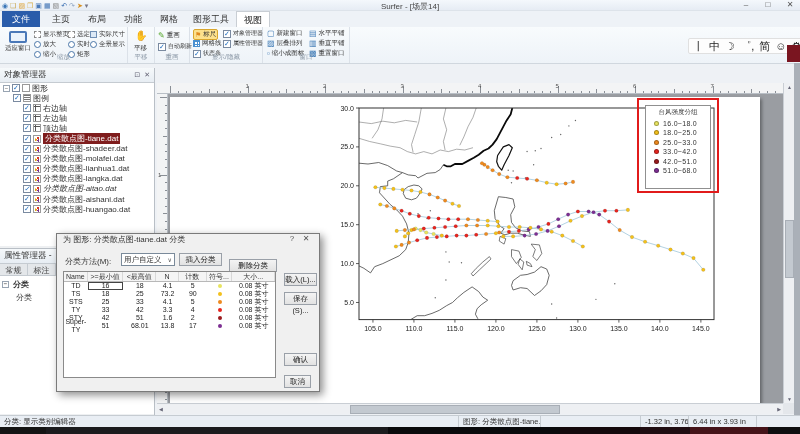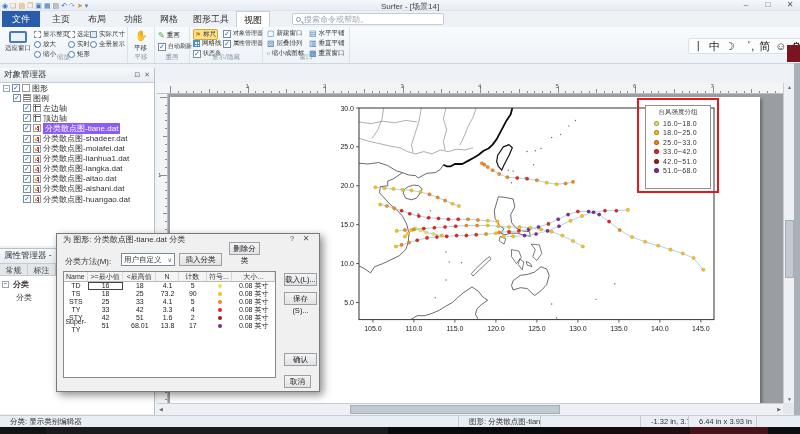--- a/index.html
+++ b/index.html
@@ -48,21 +48,21 @@
 #om-tree{position:absolute;left:0;top:15px;width:154px;height:163px;background:#fff;overflow:hidden}
 .om-row{position:relative;height:10.1px;display:flex;align-items:center;font-size:8px;white-space:nowrap}
 .exp{display:inline-block;width:7px;height:7px;border:1px solid #98a4b2;background:#fff;font-size:6px;line-height:5px;text-align:center;color:#555;margin-right:2px}
 .cbt{display:inline-block;width:8px;height:8px;border:1px solid #7a8aa0;background:#fff;position:relative;margin-right:2px}
 .cbt::after{content:"✓";position:absolute;left:0;top:-1px;font-size:7px;color:#1f6dbf}
 .ti{display:inline-block;width:8px;height:8px;border:1px solid #9a9a9a;background:#fff;margin-right:2px}
 .ti.legend{background-image:linear-gradient(#777 1px,transparent 1px);background-size:100% 2px}
 .ti.scatter{background-image:radial-gradient(circle at 30% 60%,#e6a817 0 1.1px,transparent 1.2px),radial-gradient(circle at 65% 35%,#d83a20 0 1.1px,transparent 1.2px),radial-gradient(circle at 70% 75%,#7d2f92 0 1.1px,transparent 1.2px)}
 .ti.axis{background-image:linear-gradient(90deg,#555 1px,transparent 1px),linear-gradient(#555 1px,transparent 1px);background-position:1px 1px;background-size:6px 6px}
 .ti.base{background:#cfe3c8}
-.om-row .sel{background:#8b5cf6;color:#fff;padding:0 2px}
+.om-row .sel{background:#7f1d1d;color:#fff;padding:0 2px}
 #pm-panel{position:absolute;left:0;top:248px;width:155px;height:167px;background:#eef0f2;border-right:1px solid #b9bfc6;border-top:1px solid #b9bfc6}
 #pm-tabs{position:absolute;left:0;top:14px;height:13px;display:flex}
 .pm-tab{width:28px;height:13px;line-height:13px;text-align:center;font-size:8px;background:#e4e7ea;border:1px solid #c5cbd1;border-left:none;color:#444}
 .pm-tab.active{background:#fff;border-bottom:1px solid #fff}
 #pm-body{position:absolute;left:0;top:27px;width:154px;height:138px;background:#fff;font-size:8px}
 #pm-body .grp{display:flex;align-items:center;gap:2px;padding:3px 2px 1px 2px;font-weight:bold}
 #pm-body .child{padding:1px 0 0 16px}
 
 #doc-tabbar{position:absolute;left:157px;top:68px;width:637px;height:15px;background:#e8ecf1;border-bottom:1px solid #c5cbd1}
 #doc-back{position:absolute;left:4px;top:3px;font-size:7px;color:#667}
@@ -92,36 +92,36 @@
 
 #dialog{position:absolute;left:56px;top:233px;width:264px;height:159px;background:#f0f0f0;border:1px solid #7a7a7a;box-shadow:3px 3px 8px rgba(0,0,0,.45);z-index:60;font-size:8px}
 #dlg-title{position:absolute;left:0;top:0;width:100%;height:15px;display:flex;padding:0 6px;color:#333}
 #dlg-title .sp{flex:1}
 #dlg-title .tb{width:14px;text-align:center;color:#555;font-size:8px}
 #dlg-method-label{position:absolute;left:8px;top:22px}
 #dlg-method{position:absolute;left:64px;top:19px;width:54px;height:13px;background:#fff;border:1px solid #7a8a9a;display:flex;align-items:center;justify-content:space-between;padding:0 2px;font-size:7.5px}
 #dlg-method .car{font-size:6px;color:#555}
 .dbtn{position:absolute;height:13px;background:linear-gradient(#f4f4f4,#e2e2e2);border:1px solid #9aa0a8;text-align:center;line-height:12px;font-size:7.5px;color:#222}
 #btn-insert{left:122px;top:19px;width:43px}
-#btn-delete{left:172px;top:8px;width:31px}
+#btn-delete{left:172px;top:25px;width:48px}
 #btn-load{left:227px;top:39px;width:33px}
 #btn-save{left:227px;top:58px;width:33px}
 #btn-ok{left:227px;top:119px;width:33px}
 #btn-cancel{left:227px;top:141px;width:27px}
 #dlg-table{position:absolute;left:6px;top:37px;width:213px;height:107px;background:#fff;border:1px solid #8a8a8a;overflow:hidden}
 .dhead{display:flex;height:10px;border-bottom:1px solid #b8b8b8;background:#f4f4f4}
 .dhead div{font-size:7px;color:#333;text-align:center;border-right:1px solid #d8d8d8;line-height:10px;overflow:hidden}
 .drow{display:flex;height:8px;align-items:center}
 .drow div{font-size:7px;color:#222;text-align:center;line-height:8px;overflow:hidden}
 .drow .ddot{display:flex;justify-content:center;align-items:center}
 .drow .ddot i{width:4px;height:4px;border-radius:50%;display:block}
 .drow .focus{outline:1px solid #444;outline-offset:-1px}
 
 #statusbar{position:absolute;left:0;top:415px;width:800px;height:12px;background:#e9eef4;border-top:1px solid #c6ccd2;font-size:7.5px;color:#333}
-.scell{position:absolute;top:0;height:12px;line-height:12px;padding-left:10px;border-left:1px solid #c6ccd2;white-space:nowrap;overflow:hidden}
+.scell{position:absolute;top:0;height:12px;line-height:12px;padding-left:4px;border-left:1px solid #c6ccd2;white-space:nowrap;overflow:hidden}
 
 #taskbar{position:absolute;left:0;top:427px;width:800px;height:7px;background:#0b0b0d}
 #taskbar div{position:absolute;top:0;height:7px}
 </style>
 </head>
 <body>
 
 <div id="app">
 
   <div id="titlebar">
@@ -154,24 +154,20 @@
     </div>
 
   <div id="tabrow">
     <div id="tab-file" class="rtab">文件</div>
     <div class="rtab" style="left:44px;width:34px">主页</div>
     <div class="rtab" style="left:80px;width:34px">布局</div>
     <div class="rtab" style="left:116px;width:34px">功能</div>
     <div class="rtab" style="left:152px;width:34px">网格</div>
     <div class="rtab" style="left:188px;width:46px">图形工具</div>
     <div class="rtab active" style="left:236px;width:34px">视图</div>
-    <div id="search">
-      <span class="mag"></span>
-      <span class="ph">搜索命令或帮助。</span>
-    </div>
   </div>
 
   <div id="ribbon">
     <div class="rgroup" style="left:0;width:128px">
       <div id="big-fit">
         <div class="bic"></div>
         <div class="lbl">适应窗口</div>
       </div>
       <div class="rbtn" style="left:34px;top:3px">
           <span class="ric dash"></span>
@@ -305,20 +301,25 @@
           <span>图形</span>
         </div>
         <div class="om-row" style="padding-left: 13px;">
           <span class="cbt"></span>
           <span class="ti legend"></span>
           <span>图例</span>
         </div>
         <div class="om-row" style="padding-left: 23px;">
           <span class="cbt"></span>
           <span class="ti axis"></span>
+          <span>右边轴</span>
+        </div>
+        <div class="om-row" style="padding-left: 23px;">
+          <span class="cbt"></span>
+          <span class="ti axis"></span>
           <span>左边轴</span>
         </div>
         <div class="om-row" style="padding-left: 23px;">
           <span class="cbt"></span>
           <span class="ti axis"></span>
           <span>顶边轴</span>
         </div>
         <div class="om-row" style="padding-left: 23px;">
           <span class="cbt"></span>
           <span class="ti scatter"></span>
@@ -337,21 +338,21 @@
         <div class="om-row" style="padding-left: 23px;">
           <span class="cbt"></span>
           <span class="ti scatter"></span>
           <span>分类散点图-lianhua1.dat</span>
         </div>
         <div class="om-row" style="padding-left: 23px;">
           <span class="cbt"></span>
           <span class="ti scatter"></span>
           <span>分类散点图-langka.dat</span>
         </div>
-        <div class="om-row" style="padding-left: 23px;">
+        <div class="om-row" style="padding-left: 23px; font-style: italic;">
           <span class="cbt"></span>
           <span class="ti scatter"></span>
           <span>分类散点图-aitao.dat</span>
         </div>
         <div class="om-row" style="padding-left: 23px;">
           <span class="cbt"></span>
           <span class="ti scatter"></span>
           <span>分类散点图-aishani.dat</span>
         </div>
         <div class="om-row" style="padding-left: 23px;">

